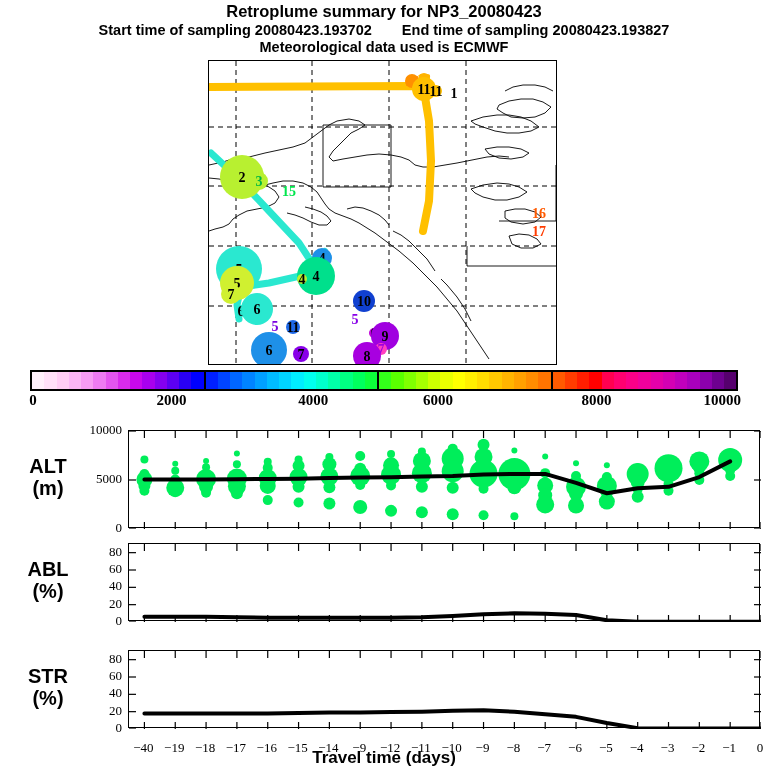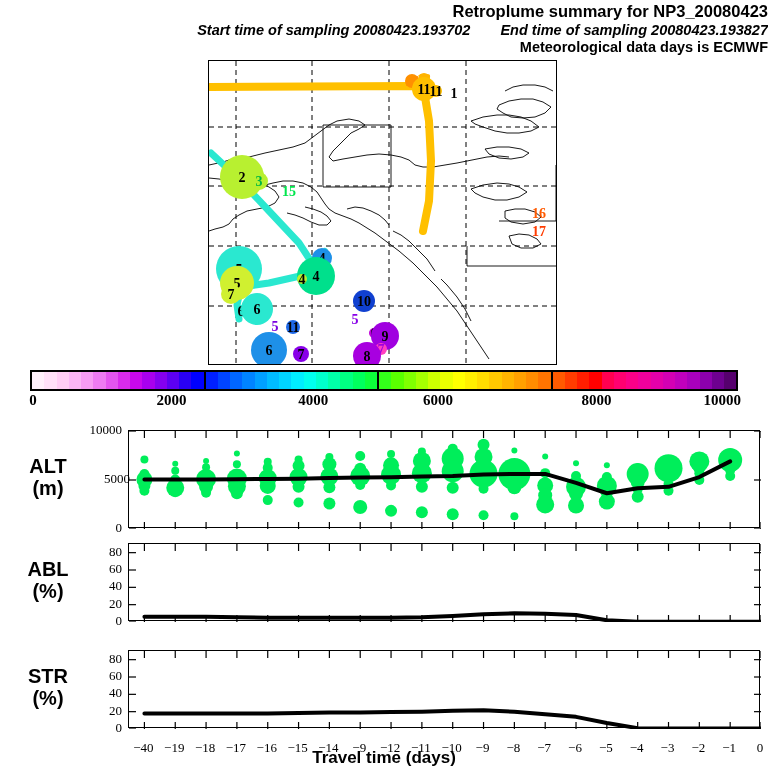--- a/index.html
+++ b/index.html
@@ -1,22 +1,22 @@
 <!DOCTYPE html>
 <html><head>
 <meta charset="utf-8">
 <style>
   html,body{margin:0;padding:0;background:#ffffff;}
   body{width:768px;height:768px;position:relative;overflow:hidden;
        font-family:"Liberation Sans",sans-serif;color:#000;}
 
   
-  .title-block{position:absolute;left:0;top:0;width:768px;text-align:right;}
+  .title-block{position:absolute;left:0;top:0;width:768px;text-align:center;}
   .t-main{font-size:16.5px;font-weight:bold;line-height:19px;margin-top:2px;}
-  .t-sub{font-size:14.5px;font-weight:bold;line-height:18px;font-style:italic;}
+  .t-sub{font-size:14.5px;font-weight:bold;line-height:18px;}
   .t-sub .gap{display:inline-block;width:22px;}
   .t-met{font-size:14.5px;font-weight:bold;line-height:17px;}
 
   
   .map-frame{position:absolute;left:208px;top:60px;width:349px;height:305px;
              border:1px solid #000;box-sizing:border-box;background:#fff;overflow:hidden;}
   .map-svg{position:absolute;left:0;top:0;}
 
   
   .cbar-wrap{position:absolute;left:30px;top:370px;width:708px;}
@@ -43,21 +43,21 @@
 </head>
 <body>
 
 <div class="title-block">
   <div class="t-main">Retroplume summary for NP3_20080423</div>
   <div class="t-sub">
     <span>Start time of sampling 20080423.193702</span>
     <span class="gap"></span>
     <span>End time of sampling 20080423.193827</span>
   </div>
-  <div class="t-met">Meteorological data days is ECMWF</div>
+  <div class="t-met">Meteorological data used is ECMWF</div>
 </div>
 
 <div class="map-frame">
   <svg class="map-svg" id="map-svg" width="347" height="303" viewBox="0 0 347 303">
       <line x1="0" y1="66" x2="347" y2="66" stroke="#000" stroke-width="1" stroke-dasharray="5,4"></line>
       <line x1="0" y1="125" x2="347" y2="125" stroke="#000" stroke-width="1" stroke-dasharray="5,4"></line>
       <line x1="0" y1="185" x2="347" y2="185" stroke="#000" stroke-width="1" stroke-dasharray="5,4"></line>
       <line x1="0" y1="245" x2="347" y2="245" stroke="#000" stroke-width="1" stroke-dasharray="5,4"></line>
       <line x1="27" y1="0" x2="27" y2="303" stroke="#000" stroke-width="1" stroke-dasharray="5,4"></line>
       <line x1="103" y1="0" x2="103" y2="303" stroke="#000" stroke-width="1" stroke-dasharray="5,4"></line>
@@ -367,21 +367,21 @@
         <circle cx="570.3414634146342" cy="49" r="5" fill="#00ee5a"></circle>
         <circle cx="601.170731707317" cy="23.519999999999996" r="6" fill="#00ee5a"></circle>
         <circle cx="601.170731707317" cy="28.91000000000001" r="12" fill="#00ee5a"></circle>
         <circle cx="601.170731707317" cy="33.31999999999999" r="8" fill="#00ee5a"></circle>
         <circle cx="601.170731707317" cy="39.2" r="5" fill="#00ee5a"></circle>
         <circle cx="601.170731707317" cy="45.08" r="5" fill="#00ee5a"></circle>
         <polyline points="15.414634146341465,48.51 46.24390243902439,48.51 77.07317073170732,48.412 107.90243902439025,48.216 138.73170731707316,48.019999999999996 169.5609756097561,47.726 200.39024390243904,47.04 231.21951219512195,46.55 262.0487804878049,46.256 292.8780487804878,45.57 323.7073170731707,44.88399999999999 354.5365853658537,43.51199999999999 385.3658536585366,42.92399999999999 416.1951219512195,42.92399999999999 447.0243902439024,51.940000000000005 477.8536585365854,62.230000000000004 508.6829268292683,57.330000000000005 539.5121951219512,55.86 570.3414634146342,46.059999999999995 601.170731707317,30.38000000000001" fill="none" stroke="#000000" stroke-width="4" stroke-linejoin="round" stroke-linecap="round"></polyline>
       </svg>
     </div>
     <div class="ytick" style="left: 80px; width: 42px; top: 528px;">0</div>
-    <div class="ytick" style="left: 88px; width: 42px; top: 479px;">5000</div>
+    <div class="ytick" style="left: 80px; width: 42px; top: 479px;">5000</div>
     <div class="ytick" style="left: 80px; width: 42px; top: 430px;">10000</div>
     <div class="ylab" style="left: 8px; width: 80px; top: 558px;">
       <div>ABL</div>
       <div>(%)</div>
     </div>
     <div class="panel" style="left: 128px; top: 543px; width: 632px; height: 78px;">
       <svg width="632" height="78">
         <line x1="15.414634146341465" y1="0" x2="15.414634146341465" y2="7" stroke="#000" stroke-width="1.2"></line>
         <line x1="15.414634146341465" y1="78" x2="15.414634146341465" y2="71" stroke="#000" stroke-width="1.2"></line>
         <line x1="46.24390243902439" y1="0" x2="46.24390243902439" y2="7" stroke="#000" stroke-width="1.2"></line>

